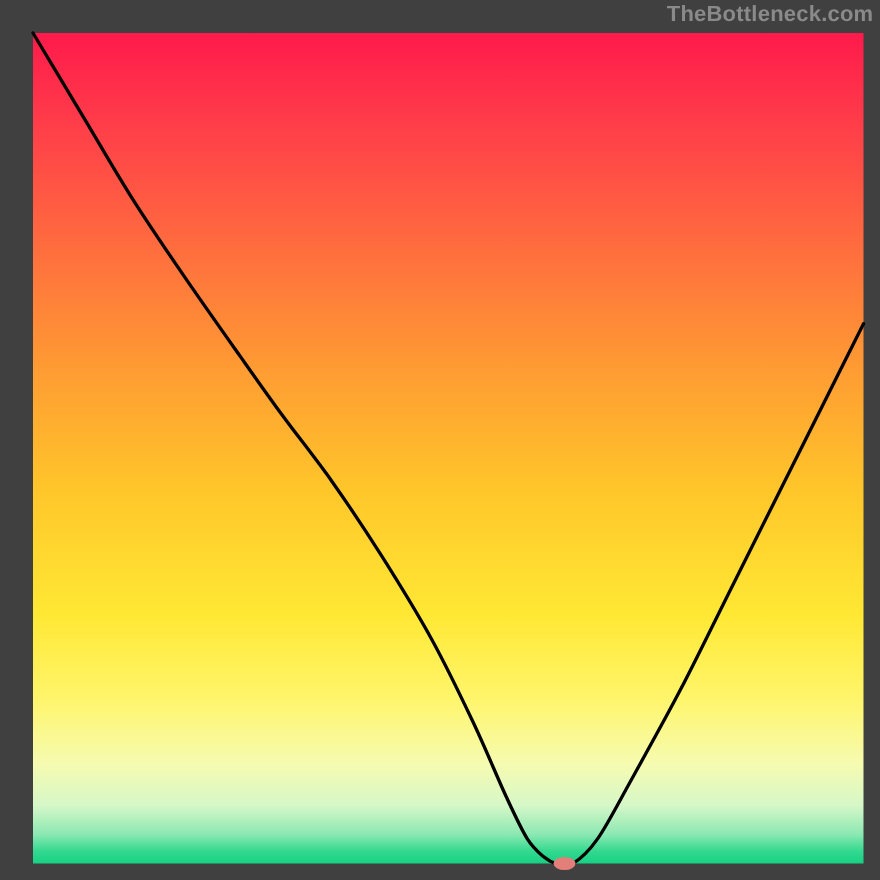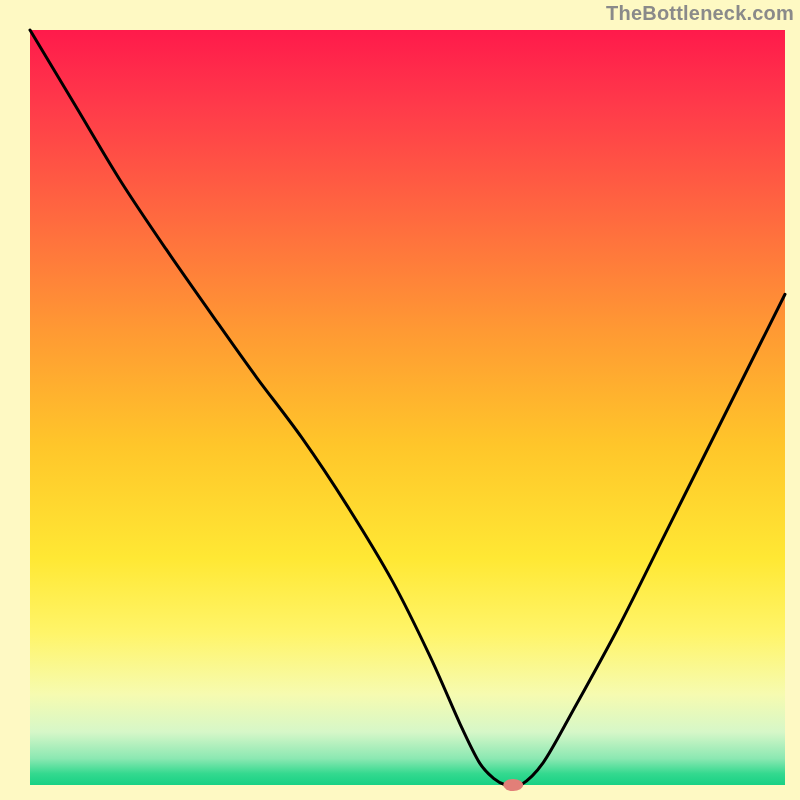--- a/index.html
+++ b/index.html
@@ -7,21 +7,21 @@
     padding: 0;
     width: 800px;
     height: 800px;
     background: #000;
     font-family: Arial, Helvetica, sans-serif;
   }
   .stage {
     position: relative;
     width: 800px;
     height: 800px;
-    background: #fef9c3;
+    background: #404040;
   }
   .watermark {
     position: absolute;
     top: 2px;
     right: 6px;
     color: #8a8a8a;
     font-size: 20px;
     font-weight: 600;
     letter-spacing: 0.2px;
     user-select: none;

